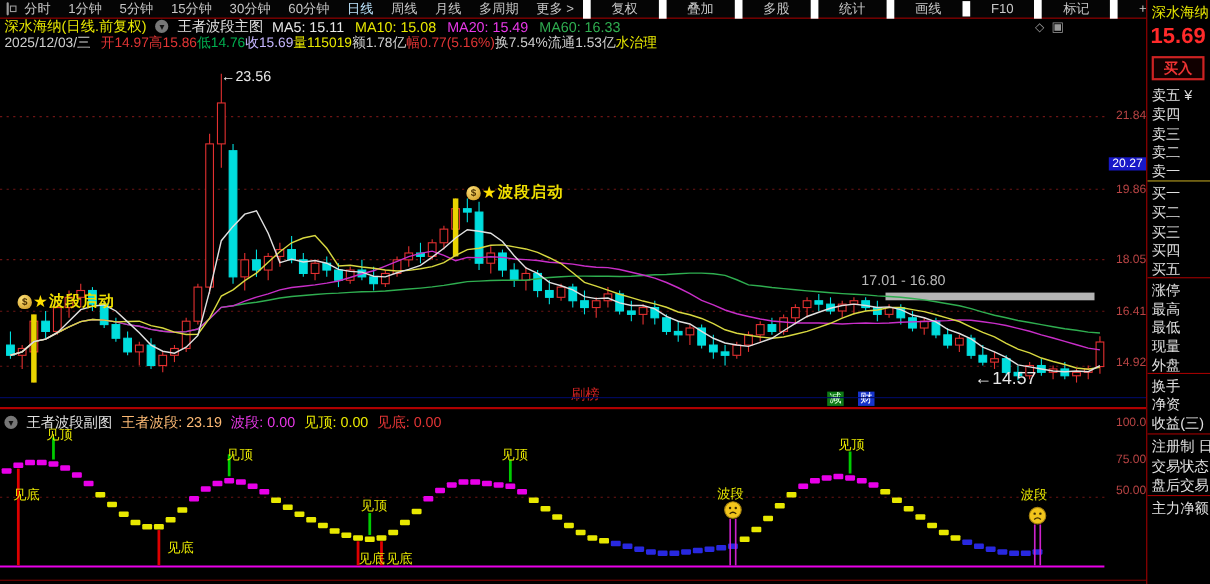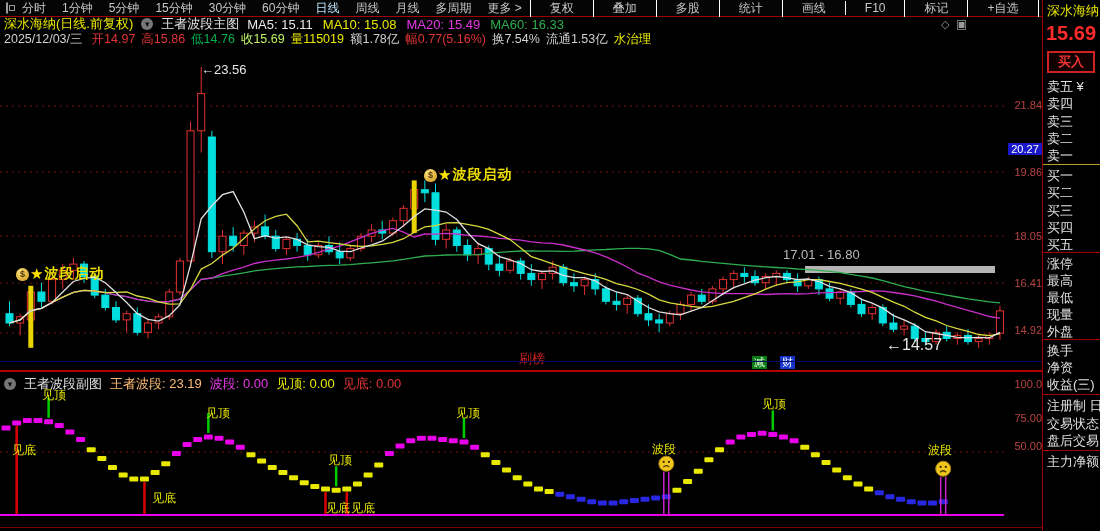--- a/index.html
+++ b/index.html
@@ -8,21 +8,21 @@
   .abs{position:absolute;}
   
   #topbar{position:absolute;left:0;top:0;width:1100px;height:16px;background:#050505;
           border-bottom:1px solid #a00000;display:flex;align-items:center;font-size:12px;color:#c8c8c8;}
   #win-icon{width:11px;height:10px;border:1px solid #9a9a9a;border-radius:2px;margin:0 6px 0 6px;position:relative;}
   #win-icon:after{content:"";position:absolute;left:2px;top:2px;width:4px;height:4px;border:1px solid #9a9a9a;}
   #tabs{display:flex;gap:0;}
   .tab{padding:0 8px;cursor:pointer;white-space:nowrap;}
   .tab.active{color:#bfe6ff;}
   #right-menu{margin-left:auto;display:flex;height:16px;align-items:center;}
-  .rmenu{padding:0 19px;border-left:1px solid #ffffff;white-space:nowrap;cursor:pointer;}
+  .rmenu{padding:0 19px;border-left:7px solid #ffffff;white-space:nowrap;cursor:pointer;}
   
   #hdr1{position:absolute;left:4px;top:17px;height:14px;display:flex;align-items:center;font-size:13px;gap:8px;white-space:nowrap;}
   .stock-title{color:#e8e800;}
   .collapse{width:12px;height:12px;border-radius:50%;background:#777;color:#111;font-size:9px;line-height:12px;text-align:center;}
   .ind-name{color:#e0e0e0;}
   #hdr2{position:absolute;left:4px;top:32px;height:14px;display:flex;align-items:center;font-size:12.5px;gap:9px;white-space:nowrap;color:#cfcfcf;}
   
   .axis-lbl{position:absolute;left:1006px;width:36px;text-align:right;font-size:11px;color:#b84444;}
   .axis-tag{position:absolute;left:1008px;width:34px;text-align:center;font-size:11px;color:#fff;background:#1818c8;}
   
@@ -408,25 +408,25 @@
     <span class="ind-name">王者波段主图</span>
     <span id="ma-items" style="display:flex;gap:10px;">
         <span style="color: rgb(232, 232, 232);">MA5: 15.11</span>
         <span style="color: rgb(232, 232, 0);">MA10: 15.08</span>
         <span style="color: rgb(232, 56, 232);">MA20: 15.49</span>
         <span style="color: rgb(47, 174, 80);">MA60: 16.33</span>
       </span>
   </div>
   <div id="hdr2">
     <span>2025/12/03/三</span>
-    <span id="info-items" style="display:flex;gap:6px;">
+    <span id="info-items" style="display:flex;gap:0;">
         <span style="color: rgb(226, 53, 53);">开14.97</span>
         <span style="color: rgb(226, 53, 53);">高15.86</span>
         <span style="color: rgb(0, 176, 80);">低14.76</span>
-        <span style="color: #bef264;">收15.69</span>
+        <span style="color: #c4b5fd;">收15.69</span>
         <span style="color: rgb(232, 232, 0);">量115019</span>
         <span style="color: rgb(208, 208, 208);">额1.78亿</span>
         <span style="color: rgb(226, 53, 53);">幅0.77(5.16%)</span>
         <span style="color: rgb(208, 208, 208);">换7.54%</span>
         <span style="color: rgb(208, 208, 208);">流通1.53亿</span>
         <span style="color: rgb(232, 232, 0);">水治理</span>
       </span>
   </div>
 
   <div class="mini-ico" style="left:941px;top:18px;">◇</div>

